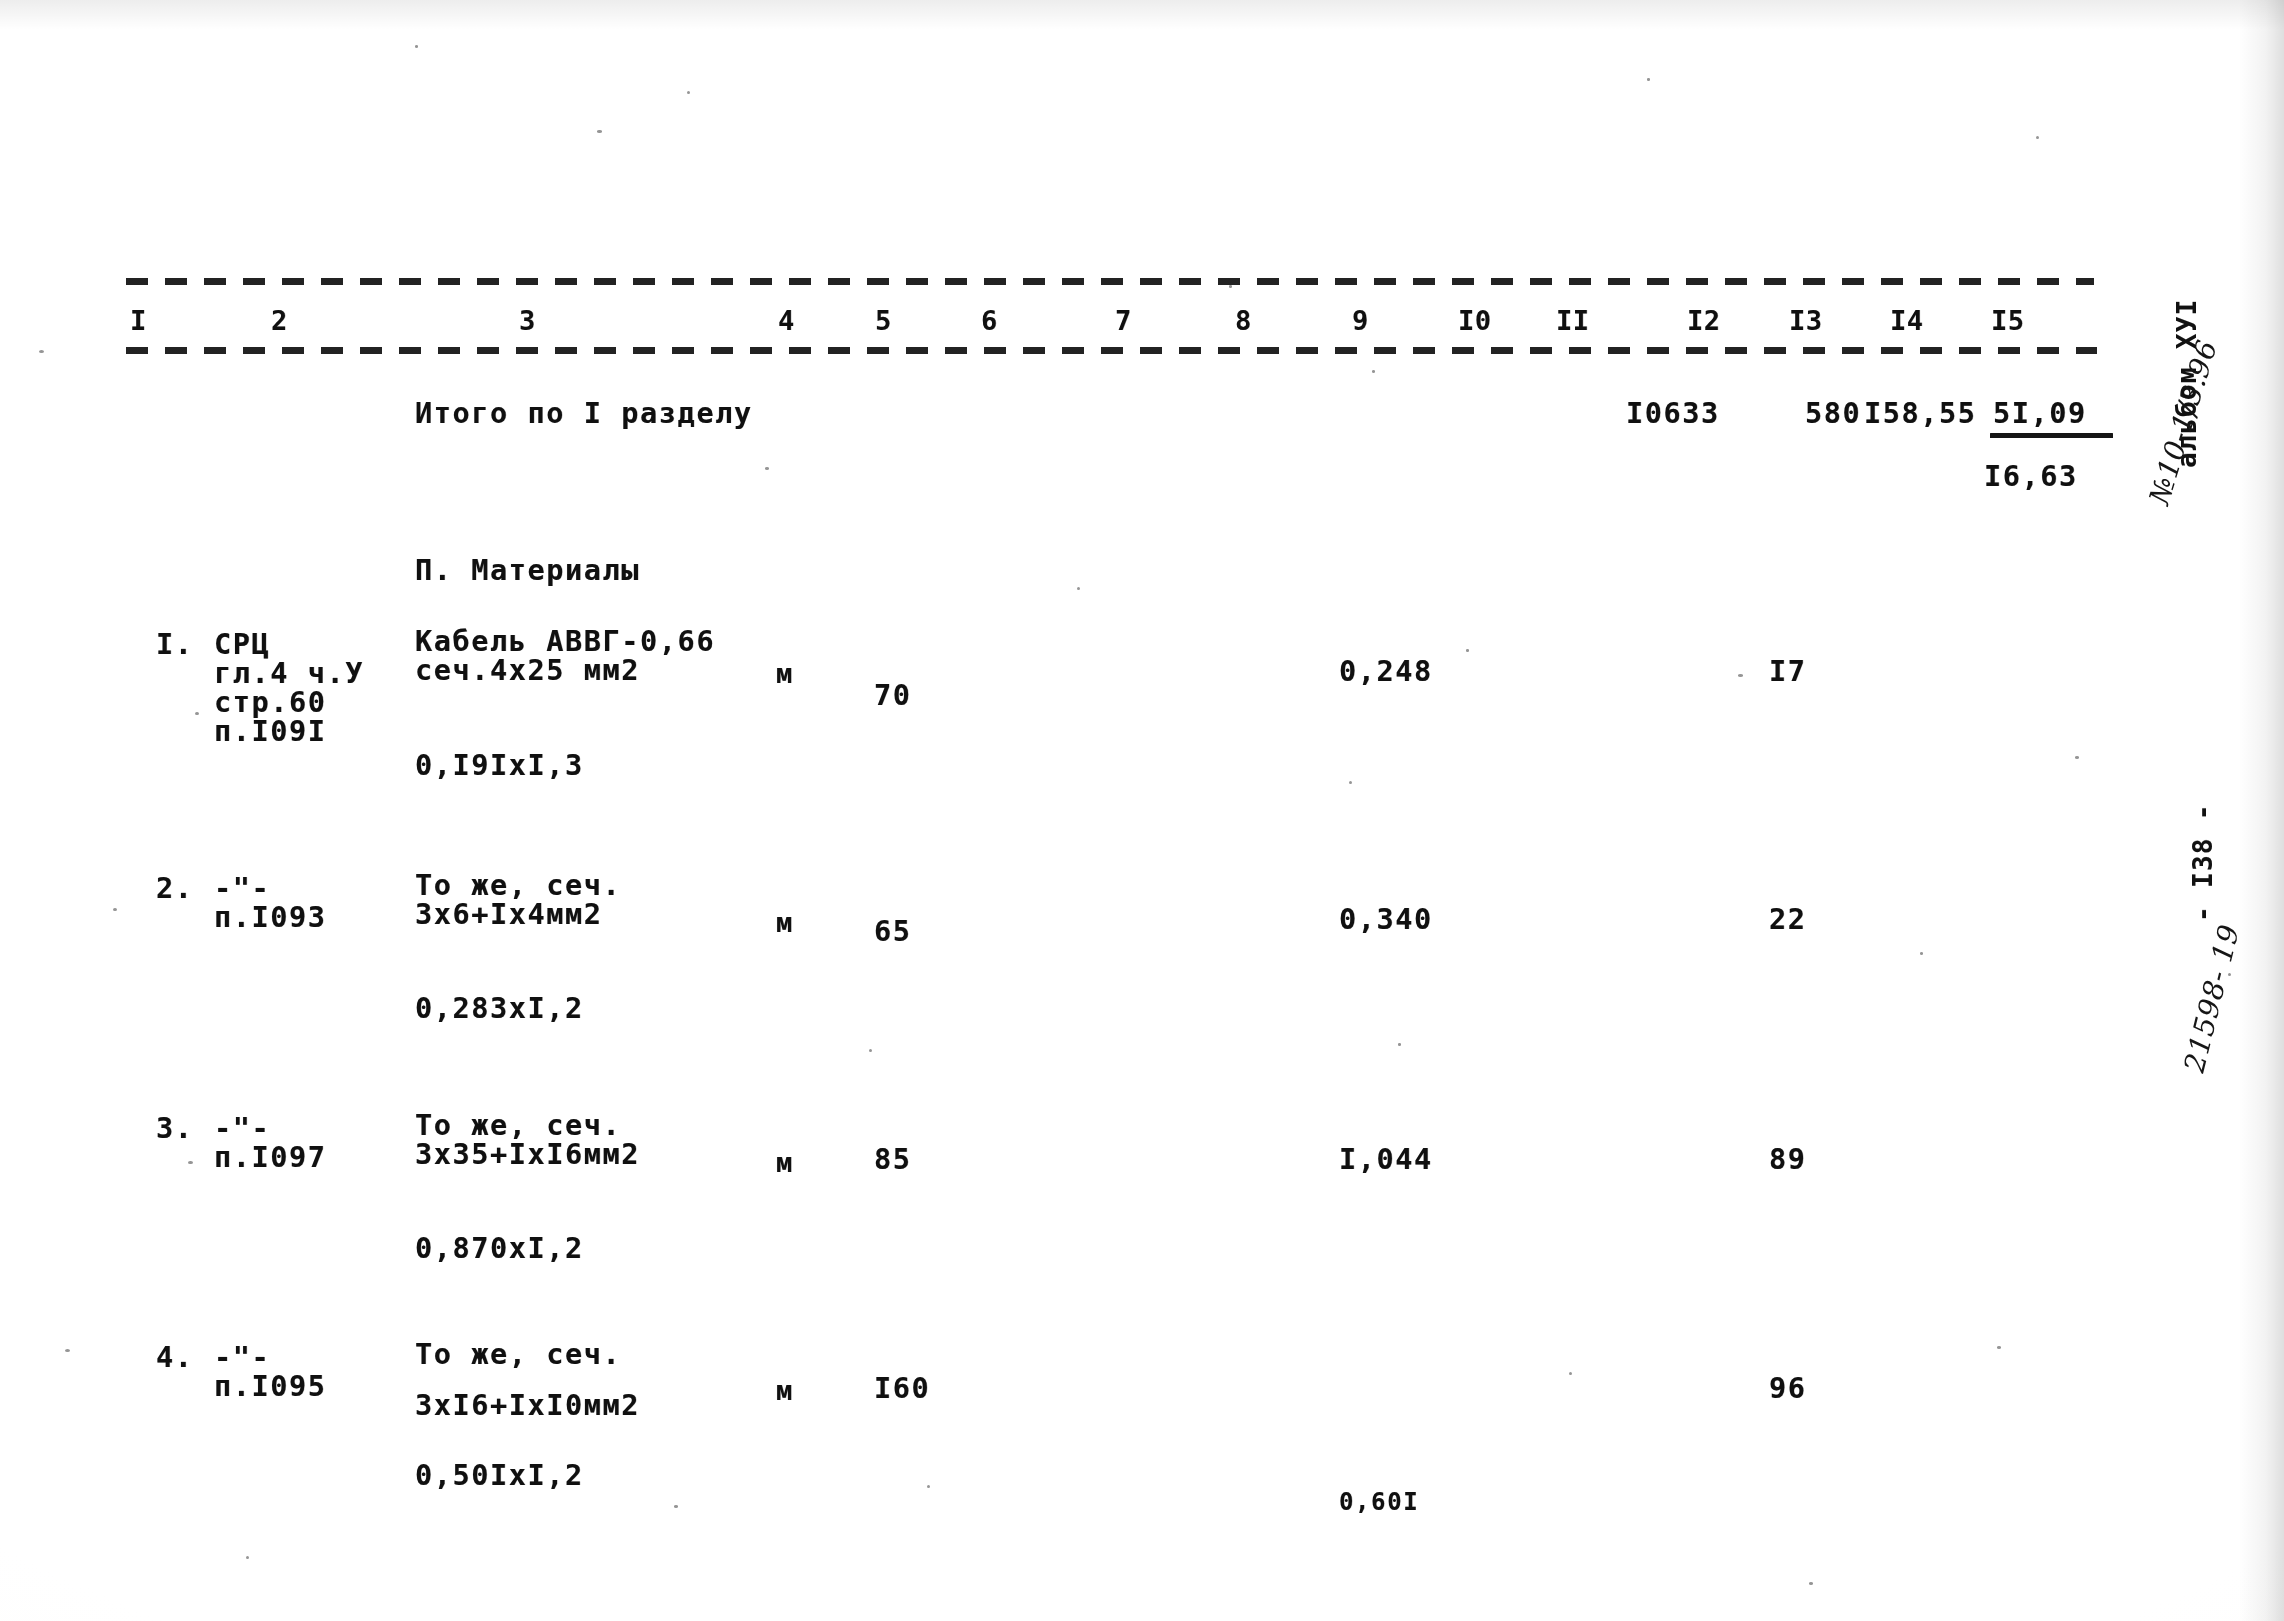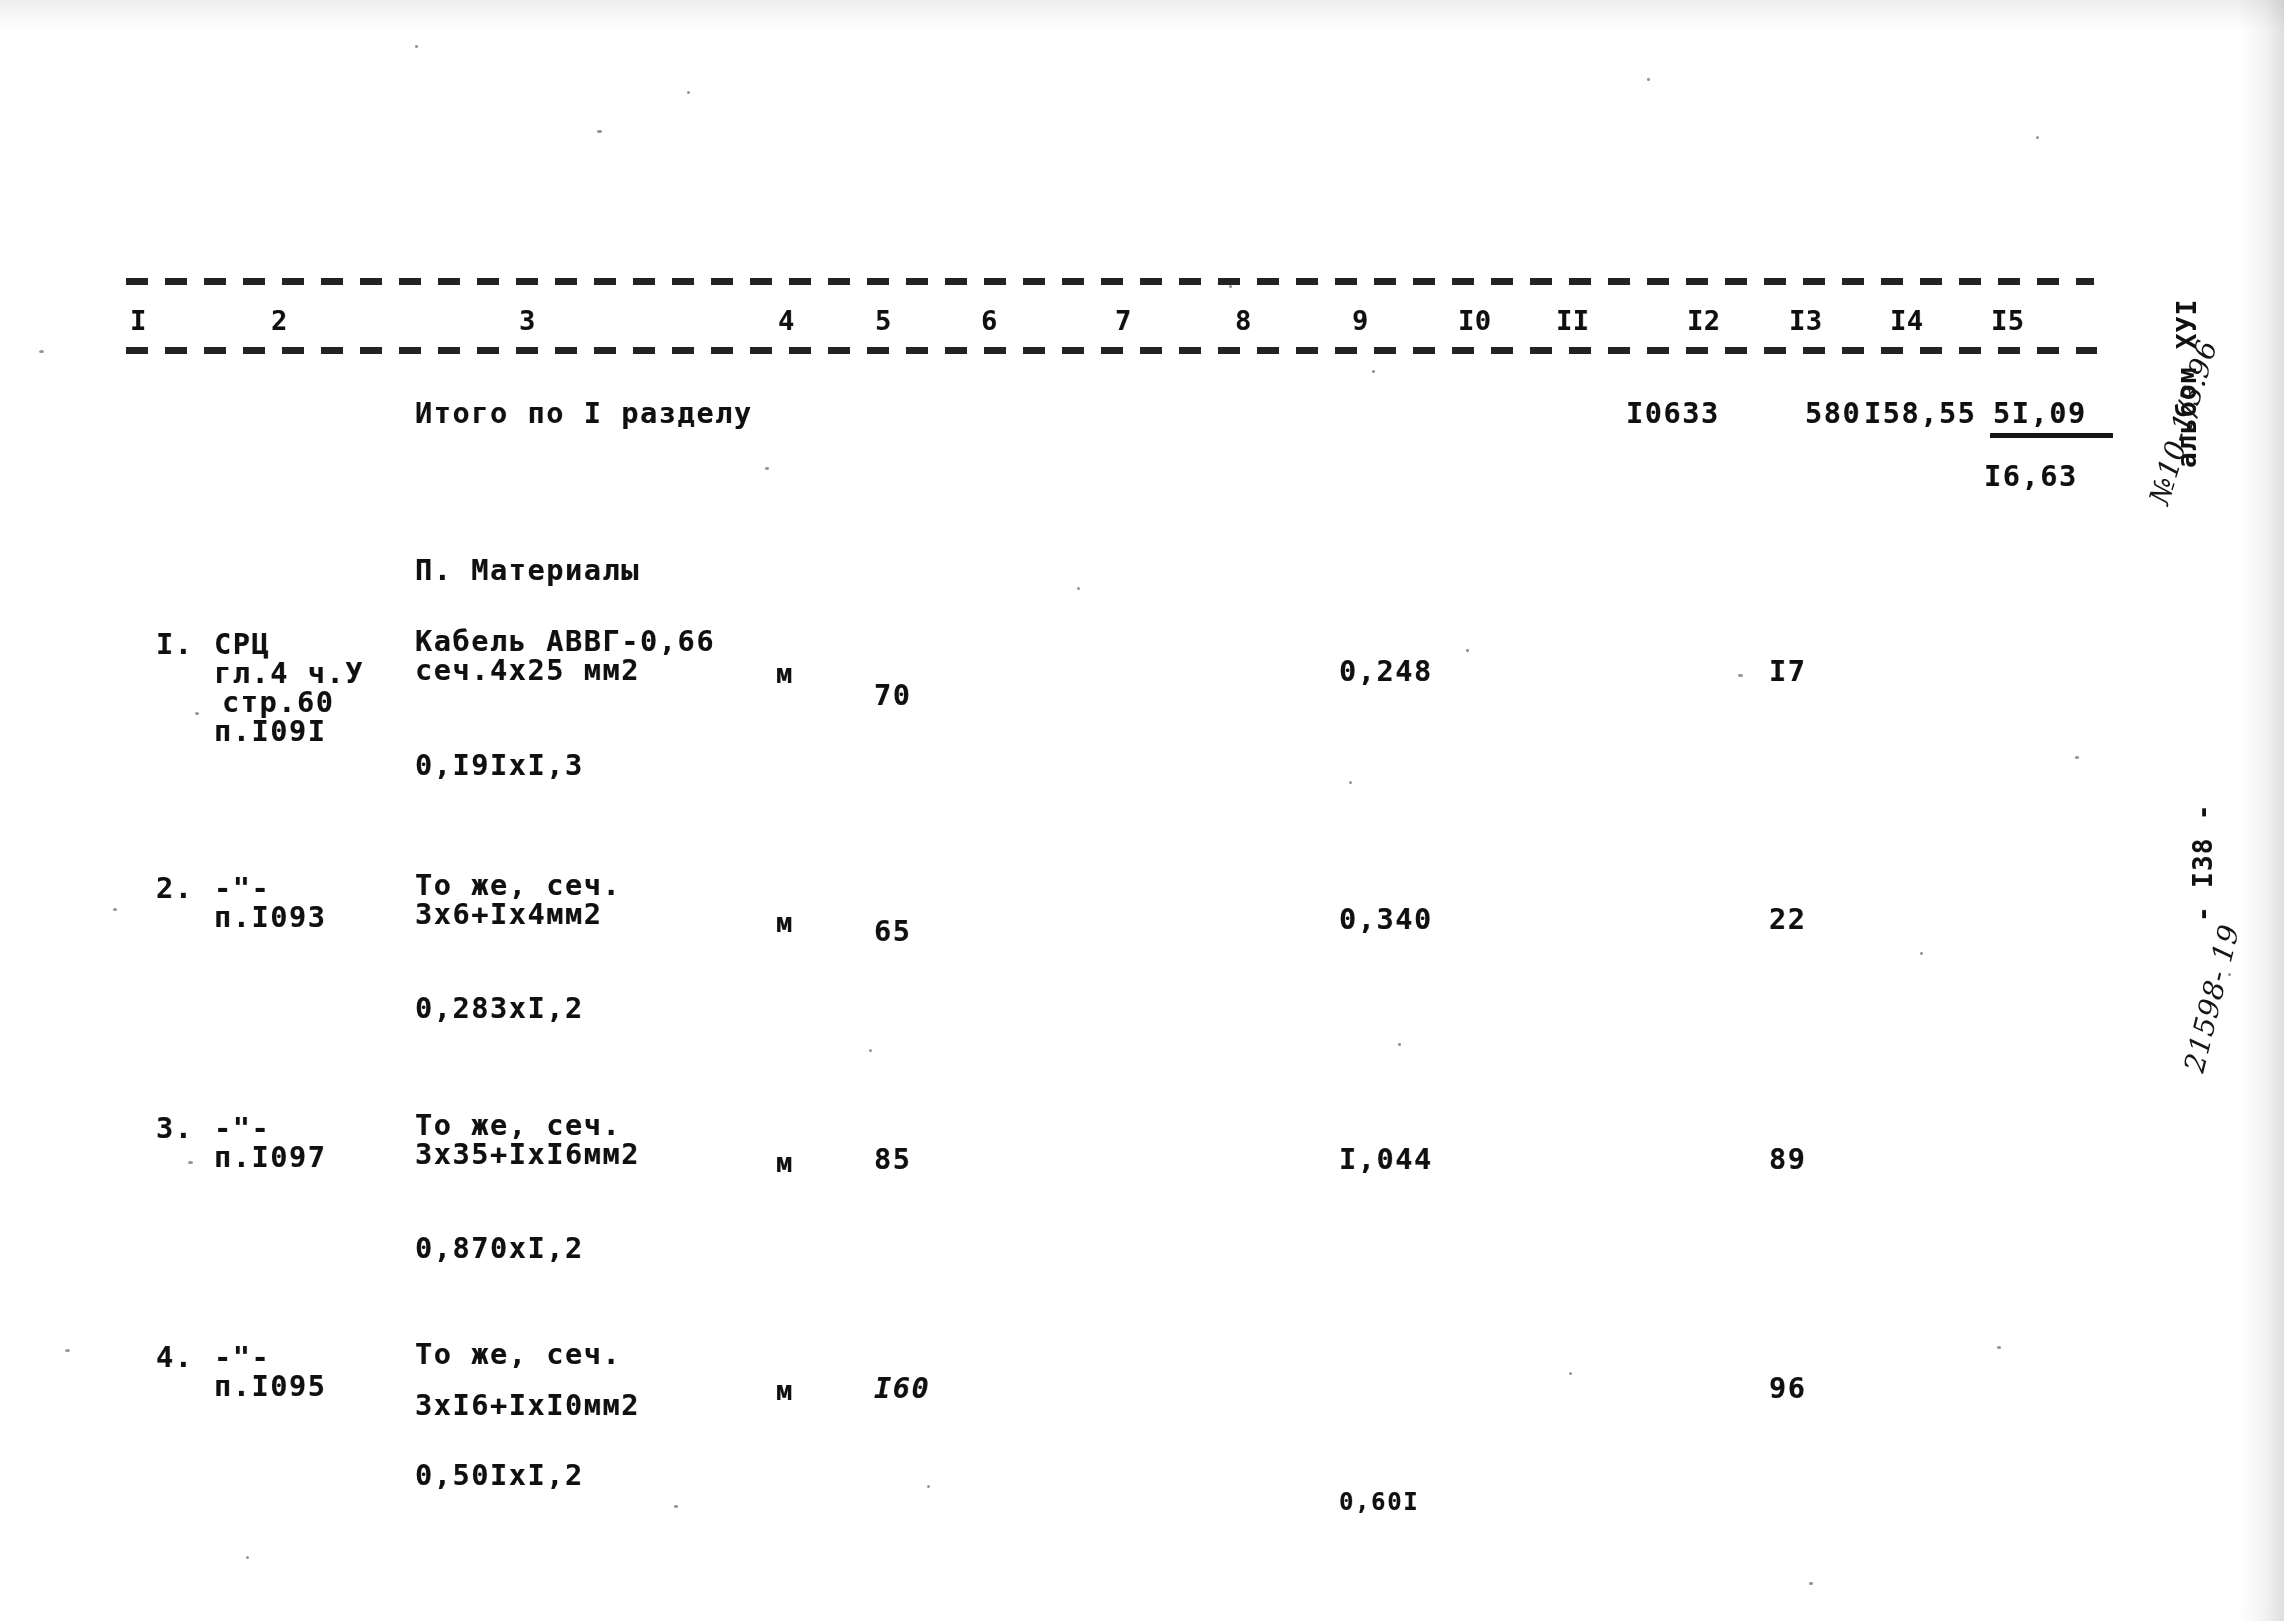--- a/index.html
+++ b/index.html
@@ -142,21 +142,21 @@
   <div class="tw" style="left:1864px; top:397px; font-size:28.5px;">I58,55</div>
   <div class="tw" style="left:1993px; top:397px; font-size:28.5px;">5I,09</div>
   <div class="uline" style="left:1990px; top:433px; width:123px;"></div>
   <div class="tw" style="left:1984px; top:460px; font-size:28.5px;">I6,63</div>
 
   <div class="tw" style="left:415px; top:554px; font-size:28.5px;">П. Материалы</div>
 
   <div class="tw" style="left:156px; top:628px; font-size:28.5px;">I.</div>
   <div class="tw" style="left:214px; top:628px; font-size:28.5px;">СРЦ</div>
   <div class="tw" style="left:214px; top:657px; font-size:28.5px;">гл.4 ч.У</div>
-  <div class="tw" style="left:214px; top:686px; font-size:28.5px;margin-left:8px;">стр.60</div>
+  <div class="tw" style="left:214px; top:686px; font-size:28.5px;">стр.60</div>
   <div class="tw" style="left:214px; top:715px; font-size:28.5px;">п.I09I</div>
 
   <div class="tw" style="left:415px; top:625px; font-size:28.5px;">Кабель АВВГ-0,66</div>
   <div class="tw" style="left:415px; top:654px; font-size:28.5px;">сеч.4х25 мм2</div>
 
   <div class="tw" style="left:776px; top:658px; font-size:27px;">м</div>
   <div class="tw" style="left:874px; top:679px; font-size:28.5px;">70</div>
   <div class="tw" style="left:1339px; top:655px; font-size:28.5px;">0,248</div>
   <div class="tw" style="left:1769px; top:655px; font-size:28.5px;">I7</div>
   <div class="tw" style="left:415px; top:749px; font-size:28.5px;">0,I9IxI,3</div>
@@ -188,21 +188,21 @@
   <div class="tw" style="left:415px; top:1232px; font-size:28.5px;">0,870хI,2</div>
 
   <div class="tw" style="left:156px; top:1341px; font-size:28.5px;">4.</div>
   <div class="tw" style="left:214px; top:1341px; font-size:28.5px;">-"-</div>
   <div class="tw" style="left:214px; top:1370px; font-size:28.5px;">п.I095</div>
 
   <div class="tw" style="left:415px; top:1338px; font-size:28.5px;">То же, сеч.</div>
   <div class="tw" style="left:415px; top:1367px; font-size:28.5px;margin-top:22px;">3хI6+IхI0мм2</div>
 
   <div class="tw" style="left:776px; top:1375px; font-size:27px;">м</div>
-  <div class="tw" style="left:874px; top:1372px; font-size:28.5px;font-style:italic;">I60</div>
+  <div class="tw" style="left:874px; top:1372px; font-size:28.5px;">I60</div>
   <div class="tw" style="left:1339px; top:1444px; font-size:24px;margin-top:44px;">0,60I</div>
   <div class="tw" style="left:1769px; top:1372px; font-size:28.5px;">96</div>
   <div class="tw" style="left:415px; top:1459px; font-size:28.5px;">0,50IxI,2</div>
 
   <div class="rot" style="left:2160px; top:493px; transform: rotate(-90deg);">
     <span class="sideLabel">альбом ХУI</span>
   </div>
 
   <div class="rot" style="left:2124px; top:519px; transform: rotate(-73deg);">
     <span class="sideHand">№10-1/3.96</span>

